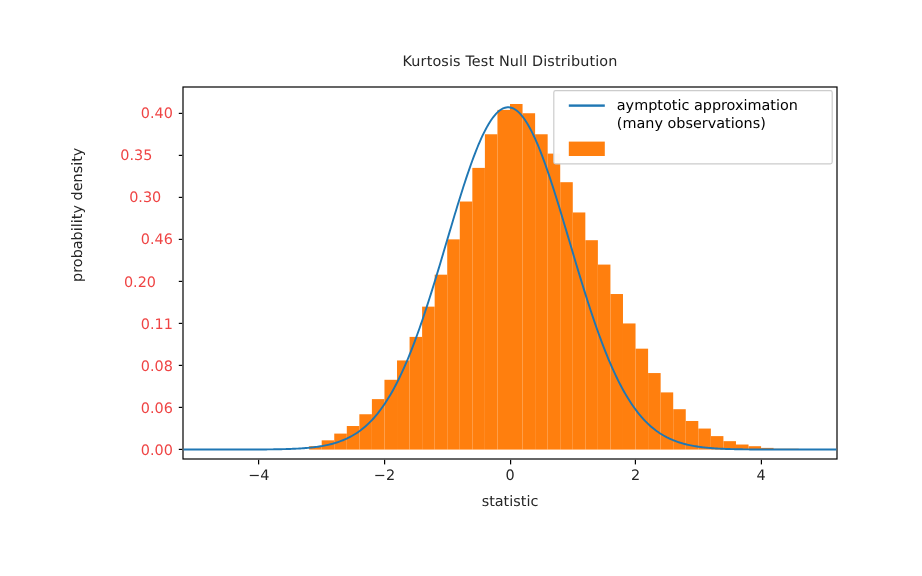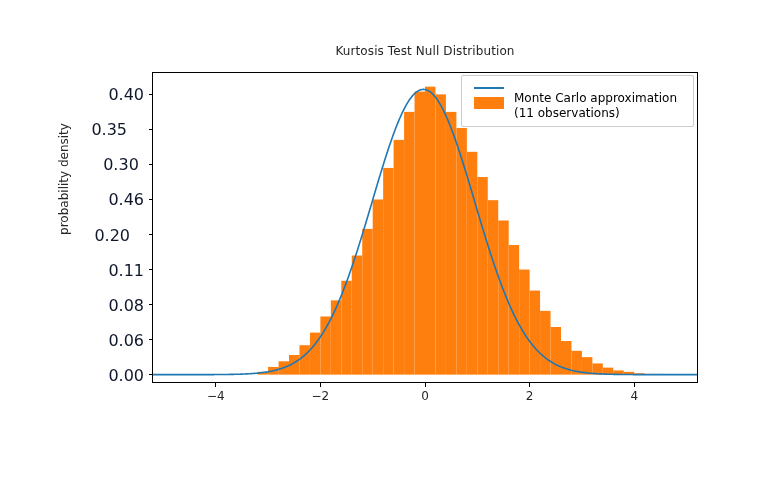--- a/index.html
+++ b/index.html
@@ -46,22 +46,22 @@
   #svg-canvas {
     position: absolute;
     left: 0;
     top: 0;
   }
   .ytick-label {
     position: absolute;
     right: 0;
     width: 46px;
     text-align: right;
-    font-size: 16px;
-    color: #0f172a;
+    font-size: 12px;
+    color: #ef4444;
     transform: translateY(-50%);
     white-space: nowrap;
   }
   .ytick-mark {
     position: absolute;
     width: 3.5px;
     height: 1.1px;
     background: #000000;
   }
   .xtick-label {
@@ -152,20 +152,21 @@
   }
 </style>
 </head>
 <body>
 
 <div id="figure">
 
   <div id="chart-title">Kurtosis Test Null Distribution</div>
 
   <div id="ylabel">probability density</div>
+  <div id="xlabel">statistic</div>
 
   <div id="ytick-container">
       <div class="ytick-label" style="top: 374.643px; left: 98px;">0.00</div>
       <div class="ytick-mark" style="top: 374.143px; left: 148.5px;"></div>
       <div class="ytick-label" style="top: 339.609px; left: 98px;">0.06</div>
       <div class="ytick-mark" style="top: 339.109px; left: 148.5px;"></div>
       <div class="ytick-label" style="top: 304.575px; left: 98px;">0.08</div>
       <div class="ytick-mark" style="top: 304.075px; left: 148.5px;"></div>
       <div class="ytick-label" style="top: 269.541px; left: 98px;">0.11</div>
       <div class="ytick-mark" style="top: 269.041px; left: 148.5px;"></div>
@@ -238,23 +239,23 @@
         </g>
       <path id="pdf-curve" fill="none" stroke="#1f77b4" stroke-width="1.6" stroke-linejoin="round" stroke-linecap="round" d="M0.00 301.64 L1.05 301.64 L2.09 301.64 L3.14 301.64 L4.18 301.64 L5.23 301.64 L6.28 301.64 L7.32 301.64 L8.37 301.64 L9.42 301.64 L10.46 301.64 L11.51 301.64 L12.55 301.64 L13.60 301.64 L14.65 301.64 L15.69 301.64 L16.74 301.64 L17.78 301.64 L18.83 301.64 L19.88 301.64 L20.92 301.64 L21.97 301.64 L23.02 301.64 L24.06 301.64 L25.11 301.64 L26.15 301.64 L27.20 301.64 L28.25 301.64 L29.29 301.64 L30.34 301.64 L31.38 301.64 L32.43 301.64 L33.48 301.64 L34.52 301.64 L35.57 301.63 L36.62 301.63 L37.66 301.63 L38.71 301.63 L39.75 301.63 L40.80 301.63 L41.85 301.63 L42.89 301.63 L43.94 301.63 L44.98 301.62 L46.03 301.62 L47.08 301.62 L48.12 301.62 L49.17 301.62 L50.22 301.61 L51.26 301.61 L52.31 301.61 L53.35 301.61 L54.40 301.60 L55.45 301.60 L56.49 301.60 L57.54 301.59 L58.58 301.59 L59.63 301.58 L60.68 301.58 L61.72 301.57 L62.77 301.56 L63.82 301.56 L64.86 301.55 L65.91 301.54 L66.95 301.53 L68.00 301.53 L69.05 301.52 L70.09 301.51 L71.14 301.49 L72.18 301.48 L73.23 301.47 L74.28 301.45 L75.32 301.44 L76.37 301.42 L77.42 301.40 L78.46 301.39 L79.51 301.37 L80.55 301.34 L81.60 301.32 L82.65 301.30 L83.69 301.27 L84.74 301.24 L85.78 301.21 L86.83 301.18 L87.88 301.14 L88.92 301.10 L89.97 301.06 L91.02 301.02 L92.06 300.97 L93.11 300.92 L94.15 300.87 L95.20 300.82 L96.25 300.76 L97.29 300.69 L98.34 300.62 L99.38 300.55 L100.43 300.48 L101.48 300.39 L102.52 300.31 L103.57 300.22 L104.62 300.12 L105.66 300.01 L106.71 299.90 L107.75 299.79 L108.80 299.66 L109.85 299.53 L110.89 299.39 L111.94 299.25 L112.98 299.09 L114.03 298.93 L115.08 298.75 L116.12 298.57 L117.17 298.38 L118.22 298.17 L119.26 297.95 L120.31 297.73 L121.35 297.49 L122.40 297.23 L123.45 296.97 L124.49 296.69 L125.54 296.39 L126.58 296.08 L127.63 295.75 L128.68 295.41 L129.72 295.05 L130.77 294.67 L131.82 294.27 L132.86 293.86 L133.91 293.42 L134.95 292.96 L136.00 292.48 L137.05 291.98 L138.09 291.46 L139.14 290.91 L140.18 290.34 L141.23 289.74 L142.28 289.11 L143.32 288.46 L144.37 287.78 L145.42 287.07 L146.46 286.32 L147.51 285.55 L148.55 284.75 L149.60 283.91 L150.65 283.04 L151.69 282.14 L152.74 281.20 L153.78 280.22 L154.83 279.21 L155.88 278.16 L156.92 277.07 L157.97 275.94 L159.02 274.76 L160.06 273.55 L161.11 272.30 L162.15 271.00 L163.20 269.65 L164.25 268.26 L165.29 266.83 L166.34 265.35 L167.38 263.82 L168.43 262.25 L169.48 260.62 L170.52 258.95 L171.57 257.23 L172.62 255.45 L173.66 253.63 L174.71 251.75 L175.75 249.83 L176.80 247.85 L177.85 245.81 L178.89 243.73 L179.94 241.59 L180.98 239.40 L182.03 237.16 L183.08 234.87 L184.12 232.52 L185.17 230.11 L186.22 227.66 L187.26 225.15 L188.31 222.60 L189.35 219.99 L190.40 217.32 L191.45 214.61 L192.49 211.85 L193.54 209.04 L194.58 206.18 L195.63 203.28 L196.68 200.32 L197.72 197.33 L198.77 194.28 L199.82 191.20 L200.86 188.08 L201.91 184.91 L202.95 181.71 L204.00 178.47 L205.05 175.19 L206.09 171.88 L207.14 168.55 L208.18 165.18 L209.23 161.78 L210.28 158.36 L211.32 154.92 L212.37 151.46 L213.42 147.98 L214.46 144.48 L215.51 140.98 L216.55 137.46 L217.60 133.93 L218.65 130.40 L219.69 126.87 L220.74 123.34 L221.78 119.82 L222.83 116.30 L223.88 112.80 L224.92 109.30 L225.97 105.83 L227.02 102.37 L228.06 98.94 L229.11 95.54 L230.15 92.16 L231.20 88.82 L232.25 85.51 L233.29 82.25 L234.34 79.03 L235.38 75.85 L236.43 72.73 L237.48 69.66 L238.52 66.64 L239.57 63.69 L240.62 60.79 L241.66 57.97 L242.71 55.21 L243.75 52.53 L244.80 49.92 L245.85 47.39 L246.89 44.95 L247.94 42.58 L248.98 40.31 L250.03 38.12 L251.08 36.03 L252.12 34.03 L253.17 32.13 L254.22 30.33 L255.26 28.63 L256.31 27.03 L257.35 25.54 L258.40 24.16 L259.45 22.88 L260.49 21.72 L261.54 20.67 L262.58 19.73 L263.63 18.91 L264.68 18.20 L265.72 17.61 L266.77 17.13 L267.82 16.78 L268.86 16.54 L269.91 16.42 L270.95 16.42 L272.00 16.54 L273.05 16.78 L274.09 17.13 L275.14 17.61 L276.18 18.20 L277.23 18.91 L278.28 19.73 L279.32 20.67 L280.37 21.72 L281.42 22.88 L282.46 24.16 L283.51 25.54 L284.55 27.03 L285.60 28.63 L286.65 30.33 L287.69 32.13 L288.74 34.03 L289.78 36.03 L290.83 38.12 L291.88 40.31 L292.92 42.58 L293.97 44.95 L295.02 47.39 L296.06 49.92 L297.11 52.53 L298.15 55.21 L299.20 57.97 L300.25 60.79 L301.29 63.69 L302.34 66.64 L303.38 69.66 L304.43 72.73 L305.48 75.85 L306.52 79.03 L307.57 82.25 L308.62 85.51 L309.66 88.82 L310.71 92.16 L311.75 95.54 L312.80 98.94 L313.85 102.37 L314.89 105.83 L315.94 109.30 L316.98 112.80 L318.03 116.30 L319.08 119.82 L320.12 123.34 L321.17 126.87 L322.22 130.40 L323.26 133.93 L324.31 137.46 L325.35 140.98 L326.40 144.48 L327.45 147.98 L328.49 151.46 L329.54 154.92 L330.58 158.36 L331.63 161.78 L332.68 165.18 L333.72 168.55 L334.77 171.88 L335.82 175.19 L336.86 178.47 L337.91 181.71 L338.95 184.91 L340.00 188.08 L341.05 191.20 L342.09 194.28 L343.14 197.33 L344.18 200.32 L345.23 203.28 L346.28 206.18 L347.32 209.04 L348.37 211.85 L349.42 214.61 L350.46 217.32 L351.51 219.99 L352.55 222.60 L353.60 225.15 L354.65 227.66 L355.69 230.11 L356.74 232.52 L357.78 234.87 L358.83 237.16 L359.88 239.40 L360.92 241.59 L361.97 243.73 L363.02 245.81 L364.06 247.85 L365.11 249.83 L366.15 251.75 L367.20 253.63 L368.25 255.45 L369.29 257.23 L370.34 258.95 L371.38 260.62 L372.43 262.25 L373.48 263.82 L374.52 265.35 L375.57 266.83 L376.62 268.26 L377.66 269.65 L378.71 271.00 L379.75 272.30 L380.80 273.55 L381.85 274.76 L382.89 275.94 L383.94 277.07 L384.98 278.16 L386.03 279.21 L387.08 280.22 L388.12 281.20 L389.17 282.14 L390.22 283.04 L391.26 283.91 L392.31 284.75 L393.35 285.55 L394.40 286.32 L395.45 287.07 L396.49 287.78 L397.54 288.46 L398.58 289.11 L399.63 289.74 L400.68 290.34 L401.72 290.91 L402.77 291.46 L403.82 291.98 L404.86 292.48 L405.91 292.96 L406.95 293.42 L408.00 293.86 L409.05 294.27 L410.09 294.67 L411.14 295.05 L412.18 295.41 L413.23 295.75 L414.28 296.08 L415.32 296.39 L416.37 296.69 L417.42 296.97 L418.46 297.23 L419.51 297.49 L420.55 297.73 L421.60 297.95 L422.65 298.17 L423.69 298.38 L424.74 298.57 L425.78 298.75 L426.83 298.93 L427.88 299.09 L428.92 299.25 L429.97 299.39 L431.02 299.53 L432.06 299.66 L433.11 299.79 L434.15 299.90 L435.20 300.01 L436.25 300.12 L437.29 300.22 L438.34 300.31 L439.38 300.39 L440.43 300.48 L441.48 300.55 L442.52 300.62 L443.57 300.69 L444.62 300.76 L445.66 300.82 L446.71 300.87 L447.75 300.92 L448.80 300.97 L449.85 301.02 L450.89 301.06 L451.94 301.10 L452.98 301.14 L454.03 301.18 L455.08 301.21 L456.12 301.24 L457.17 301.27 L458.22 301.30 L459.26 301.32 L460.31 301.34 L461.35 301.37 L462.40 301.39 L463.45 301.40 L464.49 301.42 L465.54 301.44 L466.58 301.45 L467.63 301.47 L468.68 301.48 L469.72 301.49 L470.77 301.51 L471.82 301.52 L472.86 301.53 L473.91 301.53 L474.95 301.54 L476.00 301.55 L477.05 301.56 L478.09 301.56 L479.14 301.57 L480.18 301.58 L481.23 301.58 L482.28 301.59 L483.32 301.59 L484.37 301.60 L485.42 301.60 L486.46 301.60 L487.51 301.61 L488.55 301.61 L489.60 301.61 L490.65 301.61 L491.69 301.62 L492.74 301.62 L493.78 301.62 L494.83 301.62 L495.88 301.62 L496.92 301.63 L497.97 301.63 L499.02 301.63 L500.06 301.63 L501.11 301.63 L502.15 301.63 L503.20 301.63 L504.25 301.63 L505.29 301.63 L506.34 301.64 L507.38 301.64 L508.43 301.64 L509.48 301.64 L510.52 301.64 L511.57 301.64 L512.62 301.64 L513.66 301.64 L514.71 301.64 L515.75 301.64 L516.80 301.64 L517.85 301.64 L518.89 301.64 L519.94 301.64 L520.98 301.64 L522.03 301.64 L523.08 301.64 L524.12 301.64 L525.17 301.64 L526.22 301.64 L527.26 301.64 L528.31 301.64 L529.35 301.64 L530.40 301.64 L531.45 301.64 L532.49 301.64 L533.54 301.64 L534.58 301.64 L535.63 301.64 L536.68 301.64 L537.72 301.64 L538.77 301.64 L539.82 301.64 L540.86 301.64 L541.91 301.64 L542.95 301.64 L544.00 301.64"></path>
     </svg>
   </div>
 
   <div id="legend">
     <div class="legend-entry">
       <span class="legend-swatch-wrap">
         <span class="swatch-line"></span>
       </span>
+      <span class="legend-text">aymptotic approximation
+(many observations)</span>
     </div>
     <div class="legend-entry">
       <span class="legend-swatch-wrap">
         <span class="swatch-patch"></span>
       </span>
-      <span class="legend-text">Monte Carlo approximation
-(11 observations)</span>
     </div>
   </div>
 
 </div>
 
 </body></html>

